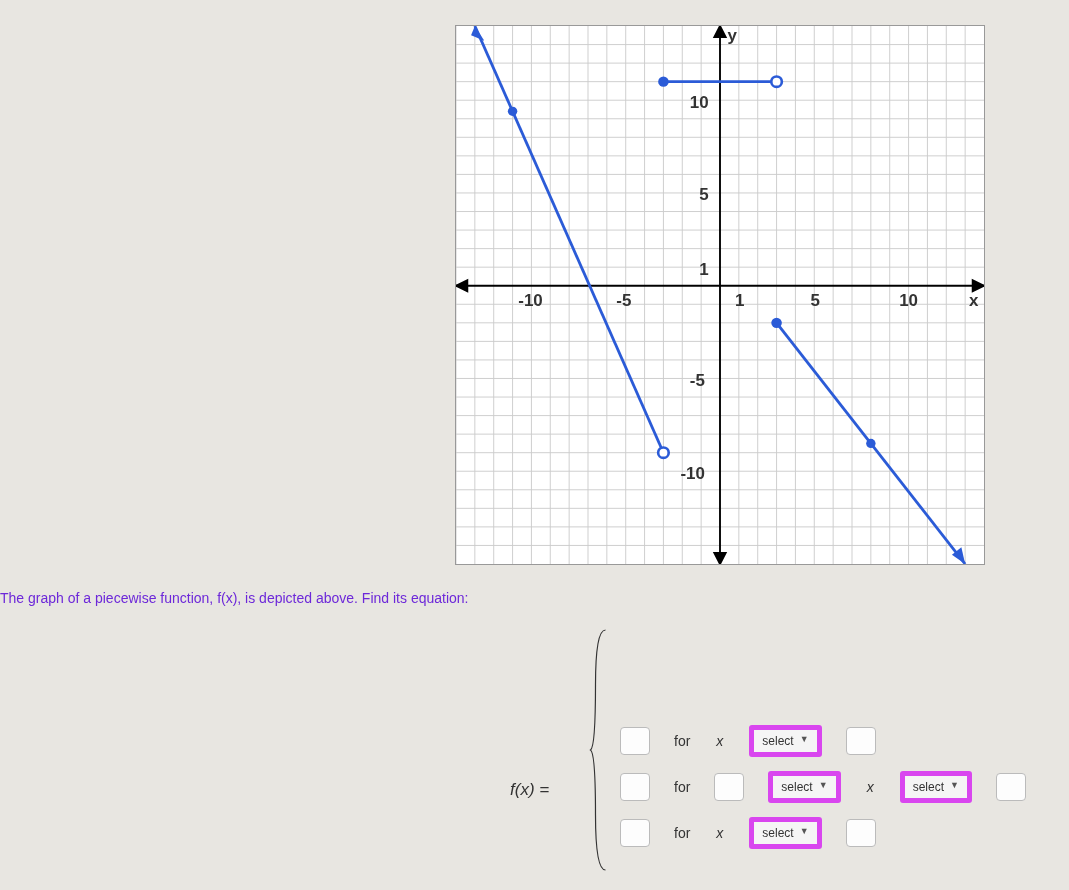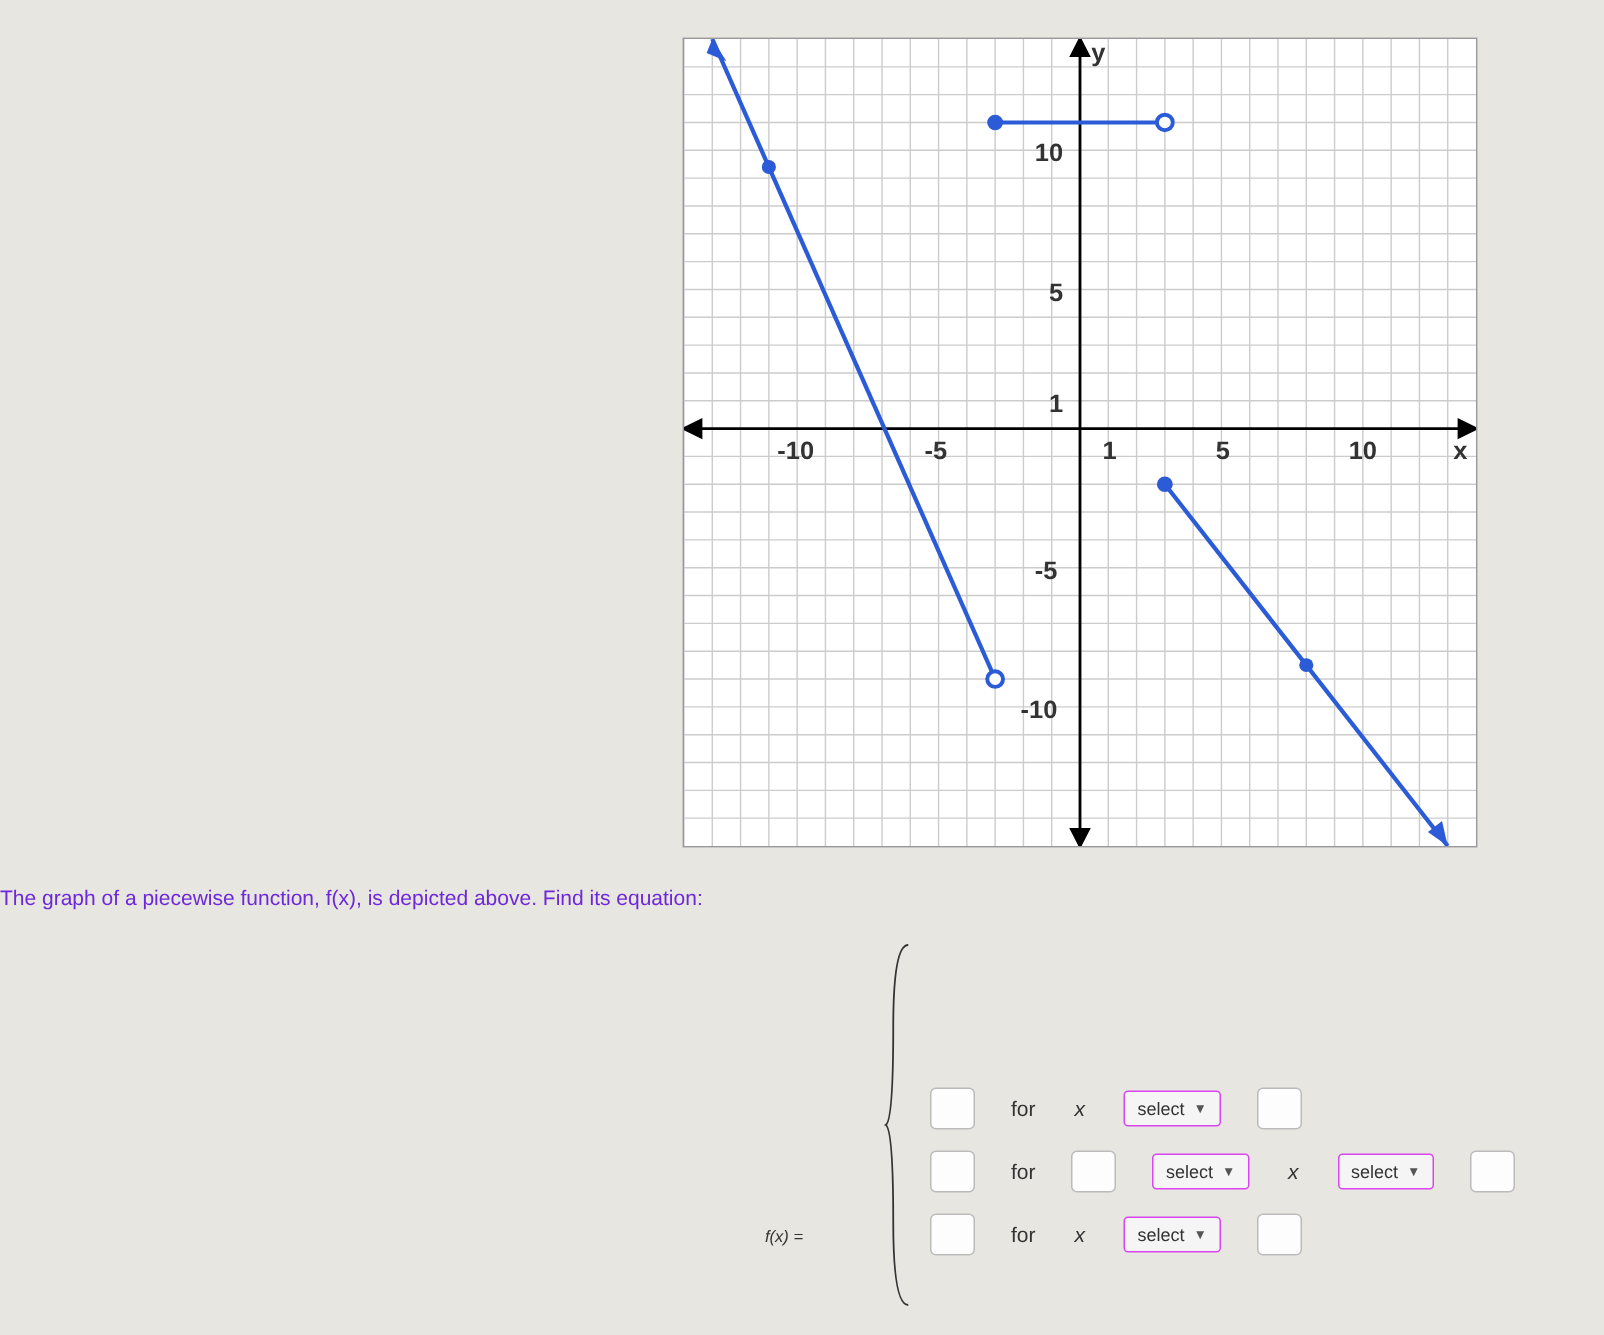--- a/index.html
+++ b/index.html
@@ -37,22 +37,21 @@
   left: 510px;
   top: 615px;
   width: 560px;
   height: 270px;
 }
 .fx-label {
   position: absolute;
   left: 0;
   top: 165px;
   font-style: italic;
-  font-size: 11px;
-  margin-top: 39px;
+  font-size: 17px;
 }
 .brace {
   position: absolute;
   left: 78px;
   top: 10px;
   height: 250px;
   width: 25px;
 }
 .rows {
   position: absolute;
@@ -69,27 +68,26 @@
 .box-input {
   width: 30px;
   height: 28px;
   border: 1px solid #bbb;
   border-radius: 4px;
   background: #fdfdfd;
 }
 .for-text { font-size: 14px; }
 .x-italic { font-style: italic; margin: 0 2px; }
 .select-box {
-  border: 1px solid #d946ef;
+  border: 5px solid #d946ef;
   background: #f5f5f5;
   padding: 4px 8px;
   font-size: 12px;
   border-radius: 3px;
   display: inline-flex;
-  align-items: center;
   gap: 6px;
   cursor: pointer;
 }
 .select-box .chev {
   font-size: 9px;
   color: #555;
 }
 </style>
 </head>
 <body>

